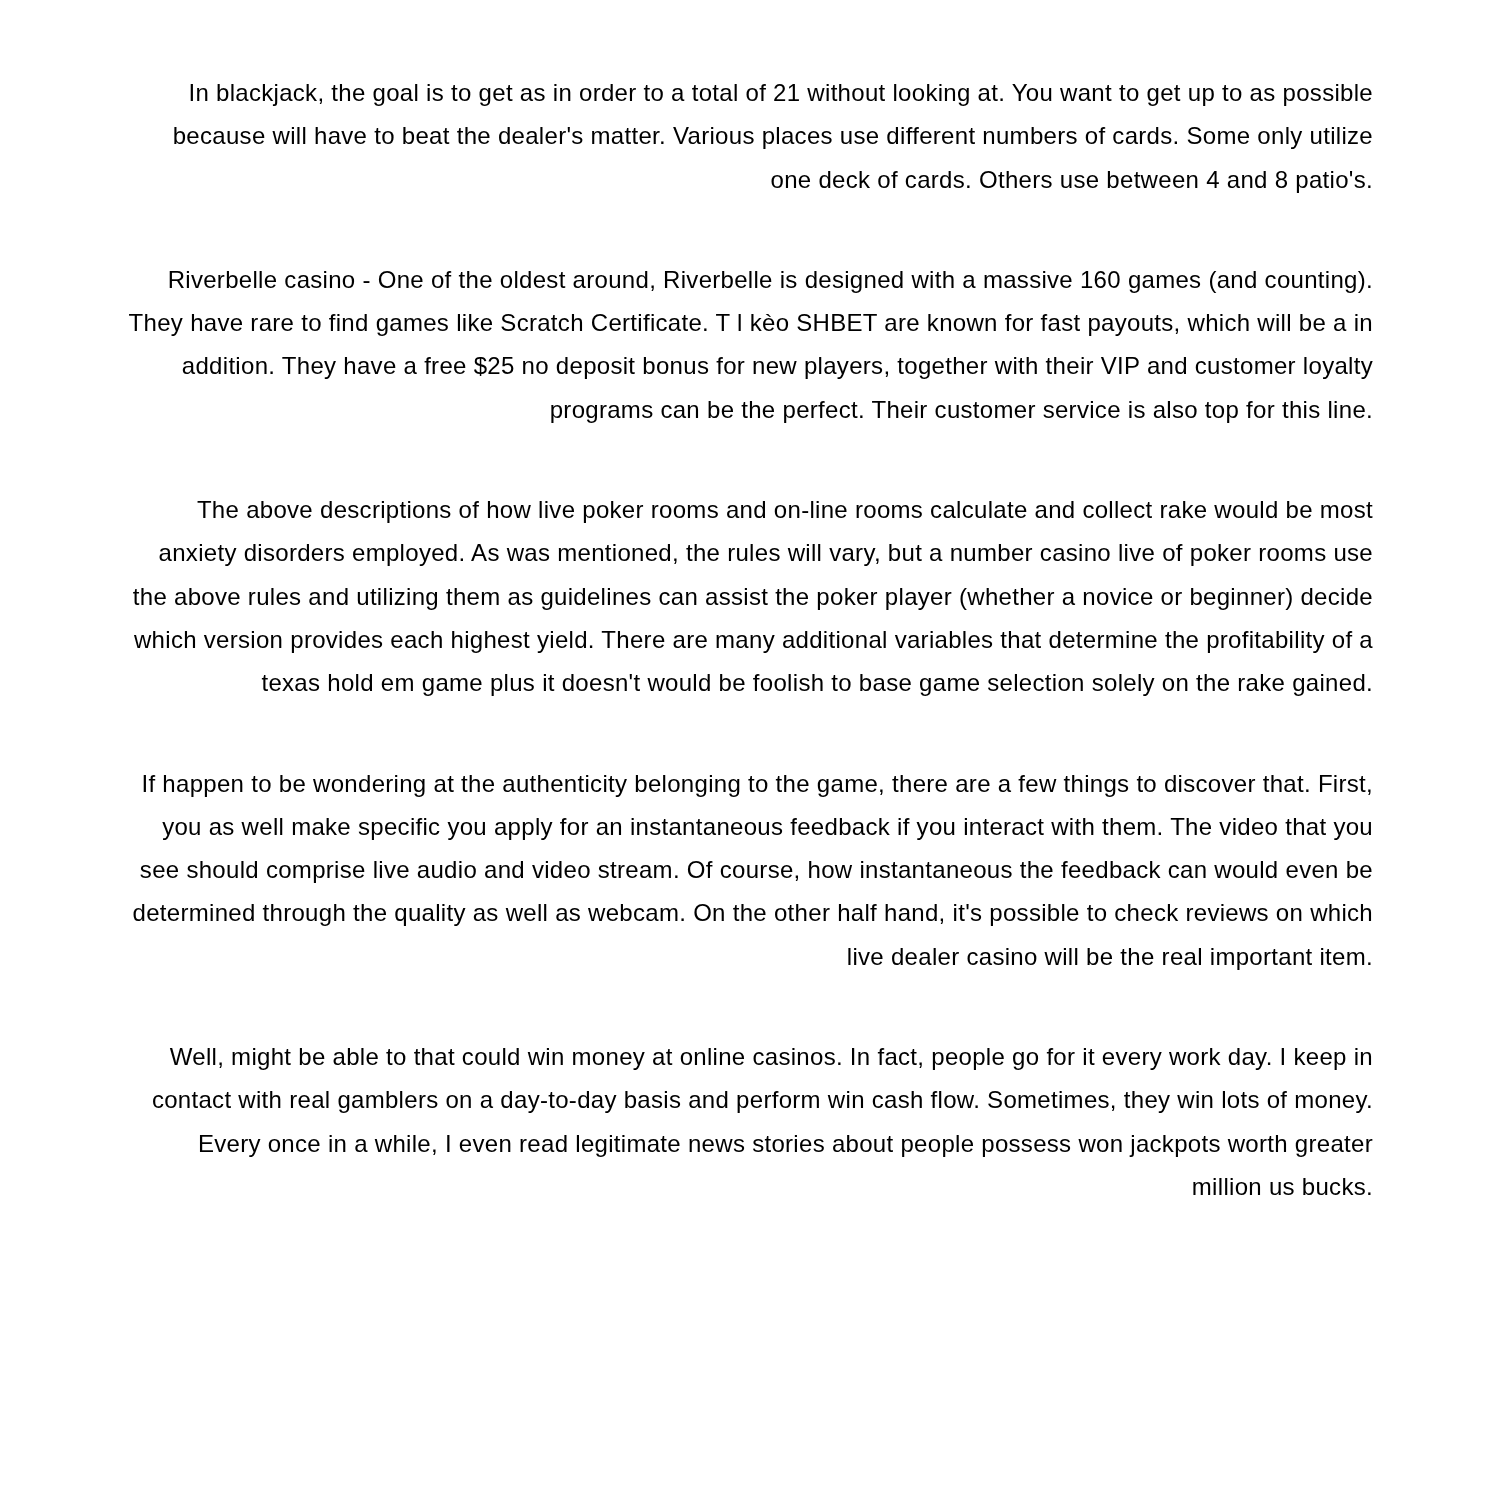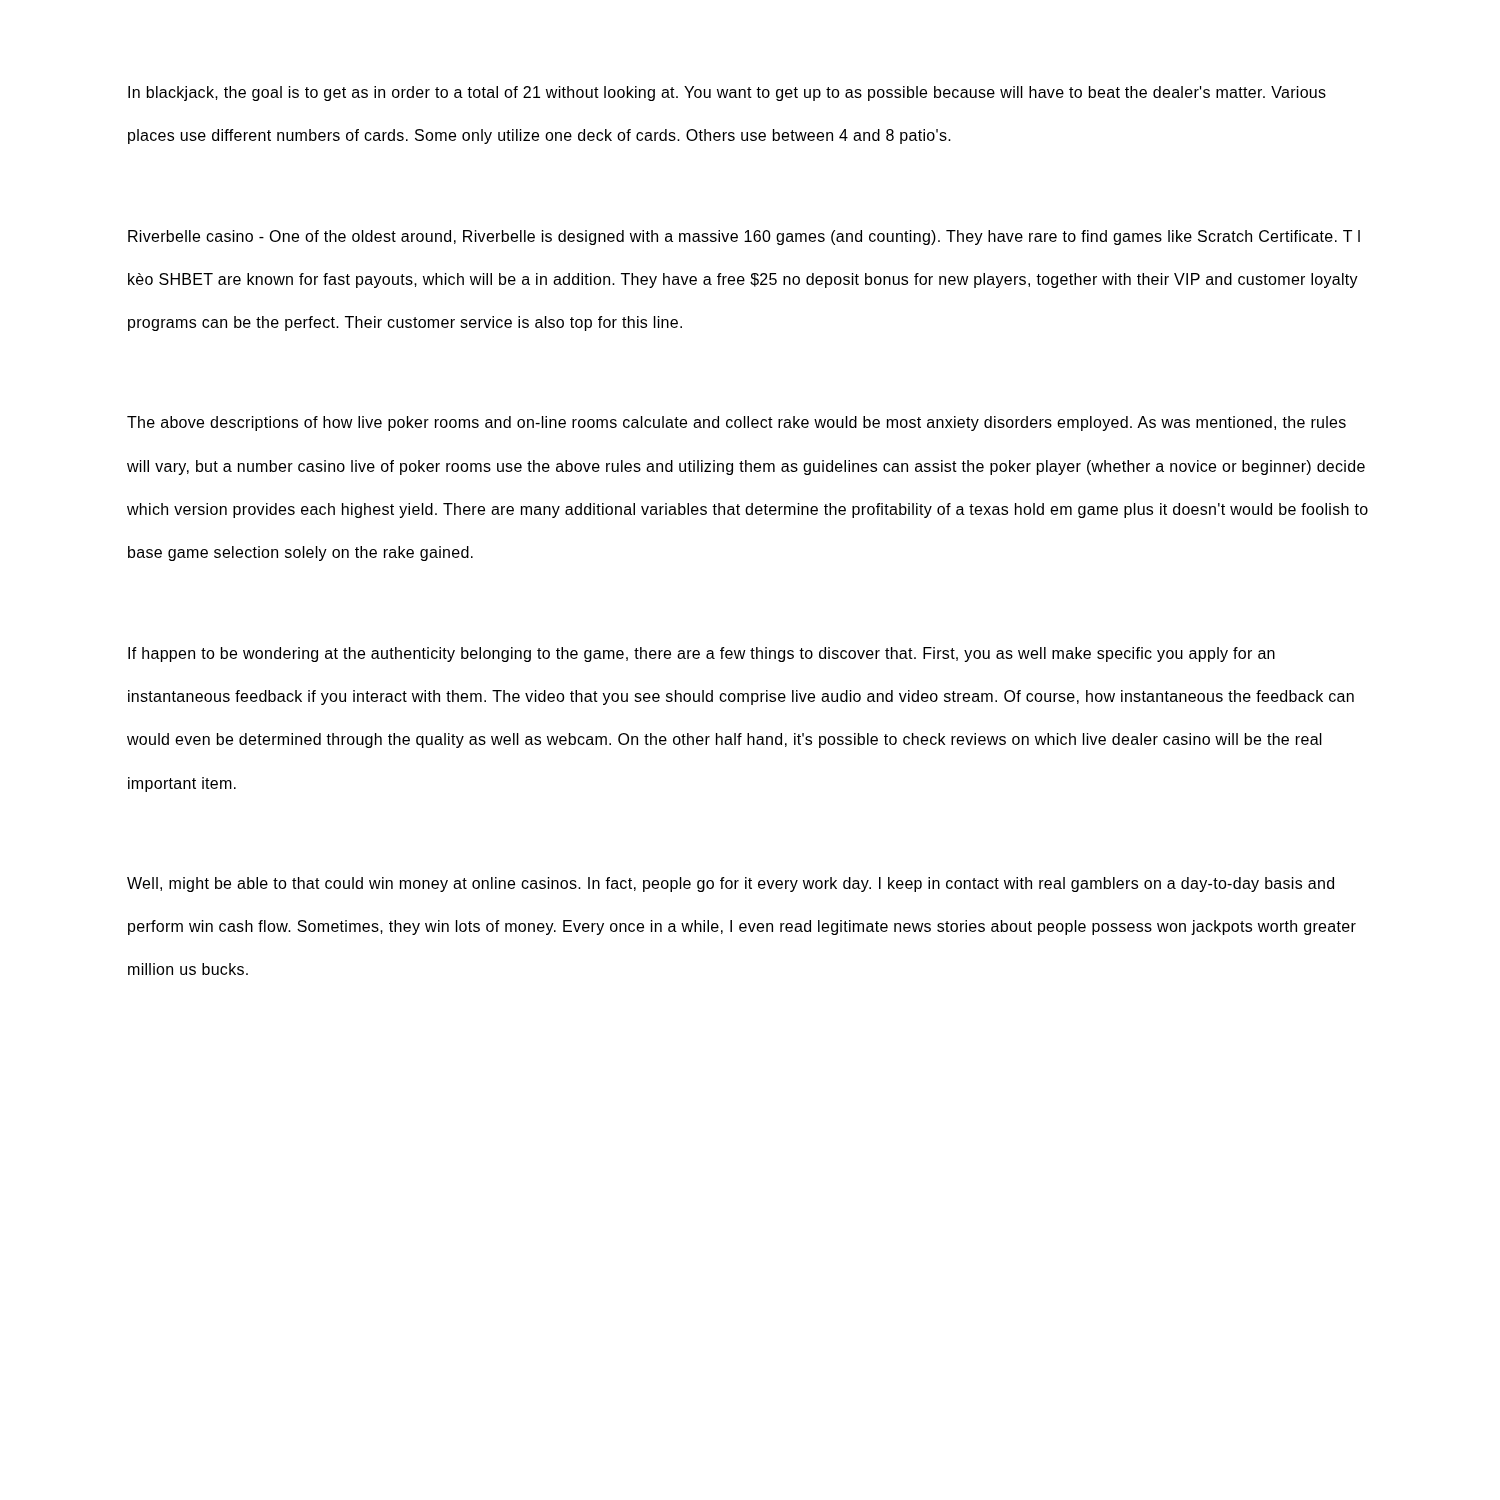--- a/index.html
+++ b/index.html
@@ -22,27 +22,27 @@
   .doc h1 {
     font-size: 36px;
     font-weight: 400;
     line-height: 43px;
     letter-spacing: 1px;
     margin: 0 0 47px 0;
     color: #000000;
     white-space: nowrap;
   }
   .doc p {
-    font-size: 16px;
+    font-size: 24px;
     font-weight: 400;
     line-height: 43.3px;
     letter-spacing: 0.3px;
     margin: 0 0 57px 0;
     color: #000000;
-    text-align: left;
+    text-align: right;
   }
 </style>
 </head>
 <body>
 
 <main class="doc">
   <p>In blackjack, the goal is to get as in order to a total of 21 without looking at. You want to get up to as possible because will have to beat the dealer's matter. Various places use different numbers of cards. Some only utilize one deck of cards. Others use between 4 and 8 patio's.</p>
   <p>Riverbelle casino - One of the oldest around, Riverbelle is designed with a massive 160 games (and counting). They have rare to find games like Scratch Certificate. T l kèo SHBET are known for fast payouts, which will be a in addition. They have a free $25 no deposit bonus for new players, together with their VIP and customer loyalty programs can be the perfect. Their customer service is also top for this line.</p>
   <p>The above descriptions of how live poker rooms and on-line rooms calculate and collect rake would be most anxiety disorders employed. As was mentioned, the rules will vary, but a number casino live of poker rooms use the above rules and utilizing them as guidelines can assist the poker player (whether a novice or beginner) decide which version provides each highest yield. There are many additional variables that determine the profitability of a texas hold em game plus it doesn't would be foolish to base game selection solely on the rake gained.</p>
   <p>If happen to be wondering at the authenticity belonging to the game, there are a few things to discover that. First, you as well make specific you apply for an instantaneous feedback if you interact with them. The video that you see should comprise live audio and video stream. Of course, how instantaneous the feedback can would even be determined through the quality as well as webcam. On the other half hand, it's possible to check reviews on which live dealer casino will be the real important item.</p>

